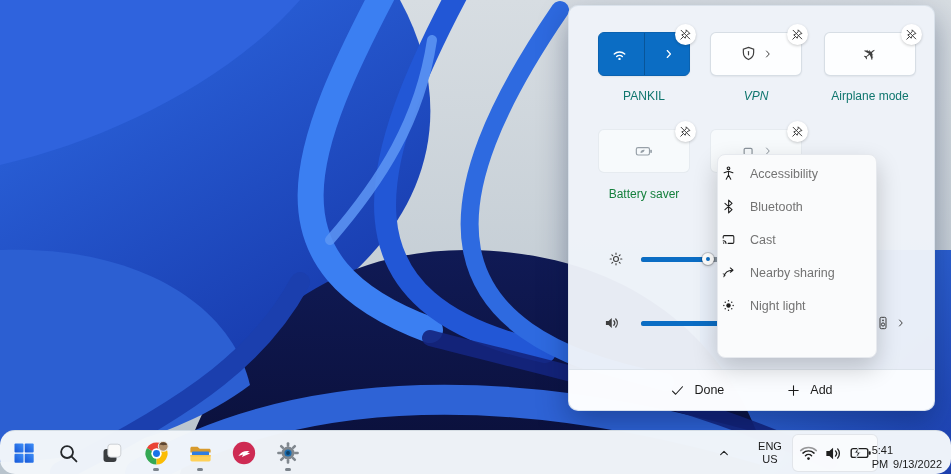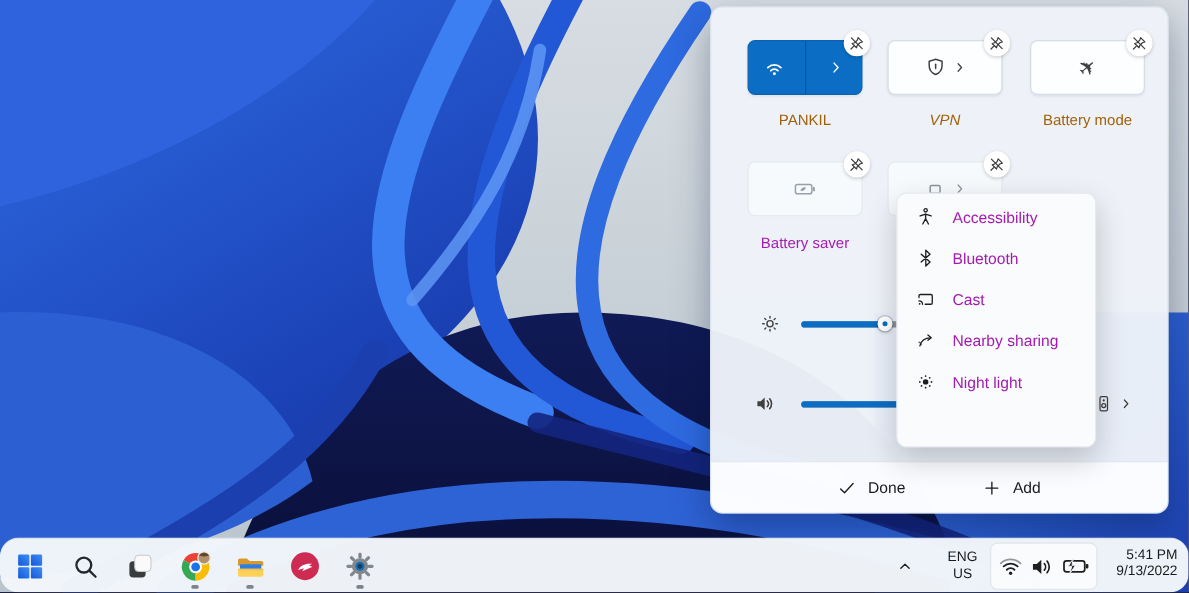--- a/index.html
+++ b/index.html
@@ -14,22 +14,22 @@
               border:1px solid rgba(210,220,230,.7);
               box-shadow:0 12px 30px rgba(0,20,60,.35); z-index:10; }
   .tile { position:absolute; width:92px; height:44px; border-radius:6px;
           background:#fdfeff; border:1px solid rgba(208,216,224,.85);
           box-shadow:0 1px 2px rgba(0,0,0,.06);
           display:flex; align-items:center; justify-content:center; gap:4px; cursor:pointer; }
   .tile.blue { background:#0b6dc4; border-color:#0a62b0; }
   .tile.blue .half { display:flex; align-items:center; justify-content:center; flex:1; height:100%; }
   .tile.blue .divider { width:1px; height:100%; background:rgba(0,0,0,.22); }
   .tile.dim { background:rgba(250,252,254,.75); border-color:rgba(216,223,230,.6); box-shadow:none; }
-  .tile-label { position:absolute; width:130px; text-align:center; font-size:12px; color:#a16207; }
-  .tile-label.dim { color:#a21caf; }
+  .tile-label { position:absolute; width:130px; text-align:center; font-size:12px; color:#0f766e; }
+  .tile-label.dim { color:#15803d; }
   .unpin { position:absolute; width:21px; height:21px; border-radius:50%;
            background:#fff; box-shadow:0 1px 3px rgba(0,0,0,.2);
            display:flex; align-items:center; justify-content:center;
            right:-7px; top:-9px; cursor:pointer; z-index:12; }
 
   .slider-row { position:absolute; left:0; width:100%; height:22px; display:flex; align-items:center; }
   .slider-icon { position:absolute; left:38px; }
   .track { position:absolute; left:72px; width:230px; height:5px; border-radius:3px;
            background:#8b97a3; cursor:pointer; }
   .track .fill { position:absolute; left:0; top:0; height:5px; border-radius:3px; background:#0b6dc4; }
@@ -44,42 +44,42 @@
                background:rgba(252,253,255,.9); border-top:1px solid #dde4ec;
                border-radius:0 0 10px 10px;
                display:flex; align-items:center; justify-content:center; gap:46px; }
   .foot-btn { display:flex; align-items:center; gap:9px; font-size:12.5px; color:#1b1b1b;
               cursor:pointer; padding:6px 8px; border-radius:4px; }
 
   
   .ctx-menu { position:absolute; left:717px; top:154px; width:160px; height:204px;
               background:#fafbfc; border:1px solid #e6e9ee; border-radius:8px;
               box-shadow:0 10px 24px rgba(0,0,0,.2); z-index:30; padding:2px 0; }
-  .ctx-item { height:33px; display:flex; align-items:center; gap:13px; padding-left:14px;
-              font-size:12.5px; color:#a21caf; cursor:pointer; }
+  .ctx-item { height:33px; display:flex; align-items:center; gap:13px; padding-left:2px;
+              font-size:12.5px; color:#737373; cursor:pointer; }
 
   
   .taskbar { position:absolute; left:0; bottom:0; width:951px; height:44px;
              background:rgba(242,246,250,.98); border-top:1px solid rgba(170,182,194,.35);
              z-index:40;border-radius:15px; }
   .tb-left { position:absolute; left:2px; top:0; height:44px; display:flex; align-items:center; }
   .tb-btn { position:relative; width:40px; height:40px; margin:0 2px; border-radius:5px;
             display:flex; align-items:center; justify-content:center; cursor:pointer; }
   .run-dash { position:absolute; bottom:2px; left:50%; transform:translateX(-50%);
               width:6px; height:3px; border-radius:2px; background:#7b838b; }
   .tray-chevron { position:absolute; left:710px; top:0; width:28px; height:44px;
                   display:flex; align-items:center; justify-content:center; cursor:pointer; }
   .tray-lang { position:absolute; left:748px; top:0; width:44px; height:44px;
                display:flex; flex-direction:column; align-items:center; justify-content:center;
                font-size:11px; line-height:13px; color:#1b1b1b; cursor:pointer; }
   .tray-group { position:absolute; left:792px; top:3px; width:86px; height:38px; border-radius:6px;
                 background:rgba(255,255,255,.65); border:1px solid rgba(120,135,150,.18);
                 display:flex; align-items:center; justify-content:center; gap:3px; cursor:pointer; }
   .tray-clock { position:absolute; left:880px; top:0; width:62px; height:40px;
-                display:flex; flex-direction:column; align-items:flex-end; justify-content:center;
+                display:flex; flex-direction:row; align-items:flex-end; justify-content:flex-end;
                 font-size:11px; line-height:13.5px; color:#1b1b1b; cursor:pointer; }
   .icon { display:inline-flex; align-items:center; justify-content:center; }
 </style>
 </head>
 <body>
 
 <div class="screen">
 
   <svg class="wall" width="951" height="474" viewBox="0 0 951 474">
     <defs>
@@ -186,21 +186,21 @@
           <svg width="13" height="13" viewBox="0 0 16 16">
               <g stroke="#3b3b3b" stroke-width="1.2" fill="none" stroke-linecap="round" stroke-linejoin="round">
             <path d="M9.2 2.6 13.4 6.8 11 7.6 8.4 10.2 7.6 12.6 3.4 8.4 5.8 7.6 8.4 5Z"></path>
             <path d="M4.8 11.2 2.2 13.8"></path>
                 <path d="M2.6 2.8 13.2 13.4"></path>
               </g>
             </svg>
         </span>
       </div>
     </div>
-    <div class="tile-label" style="left:236px; top:83px;">Battery mode</div>
+    <div class="tile-label" style="left:236px; top:83px;">Airplane mode</div>
 
     <div class="tile dim" style="left:29px; top:123px;">
       <span class="icon">
         <svg width="20" height="20" viewBox="0 0 24 24">
             <g stroke="#97a0a8" stroke-width="1.4" fill="none">
           <rect x="2.8" y="8" width="15.8" height="8.8" rx="2"></rect>
             </g>
           <rect x="19.5" y="10.4" width="2" height="4" rx="0.8" fill="#97a0a8"></rect>
           <path d="M7.6 14.2c.4-2.7 2.5-4 5.2-3.6-.4 2.7-2.5 4-5.2 3.6z" fill="#97a0a8"></path>
           </svg>

